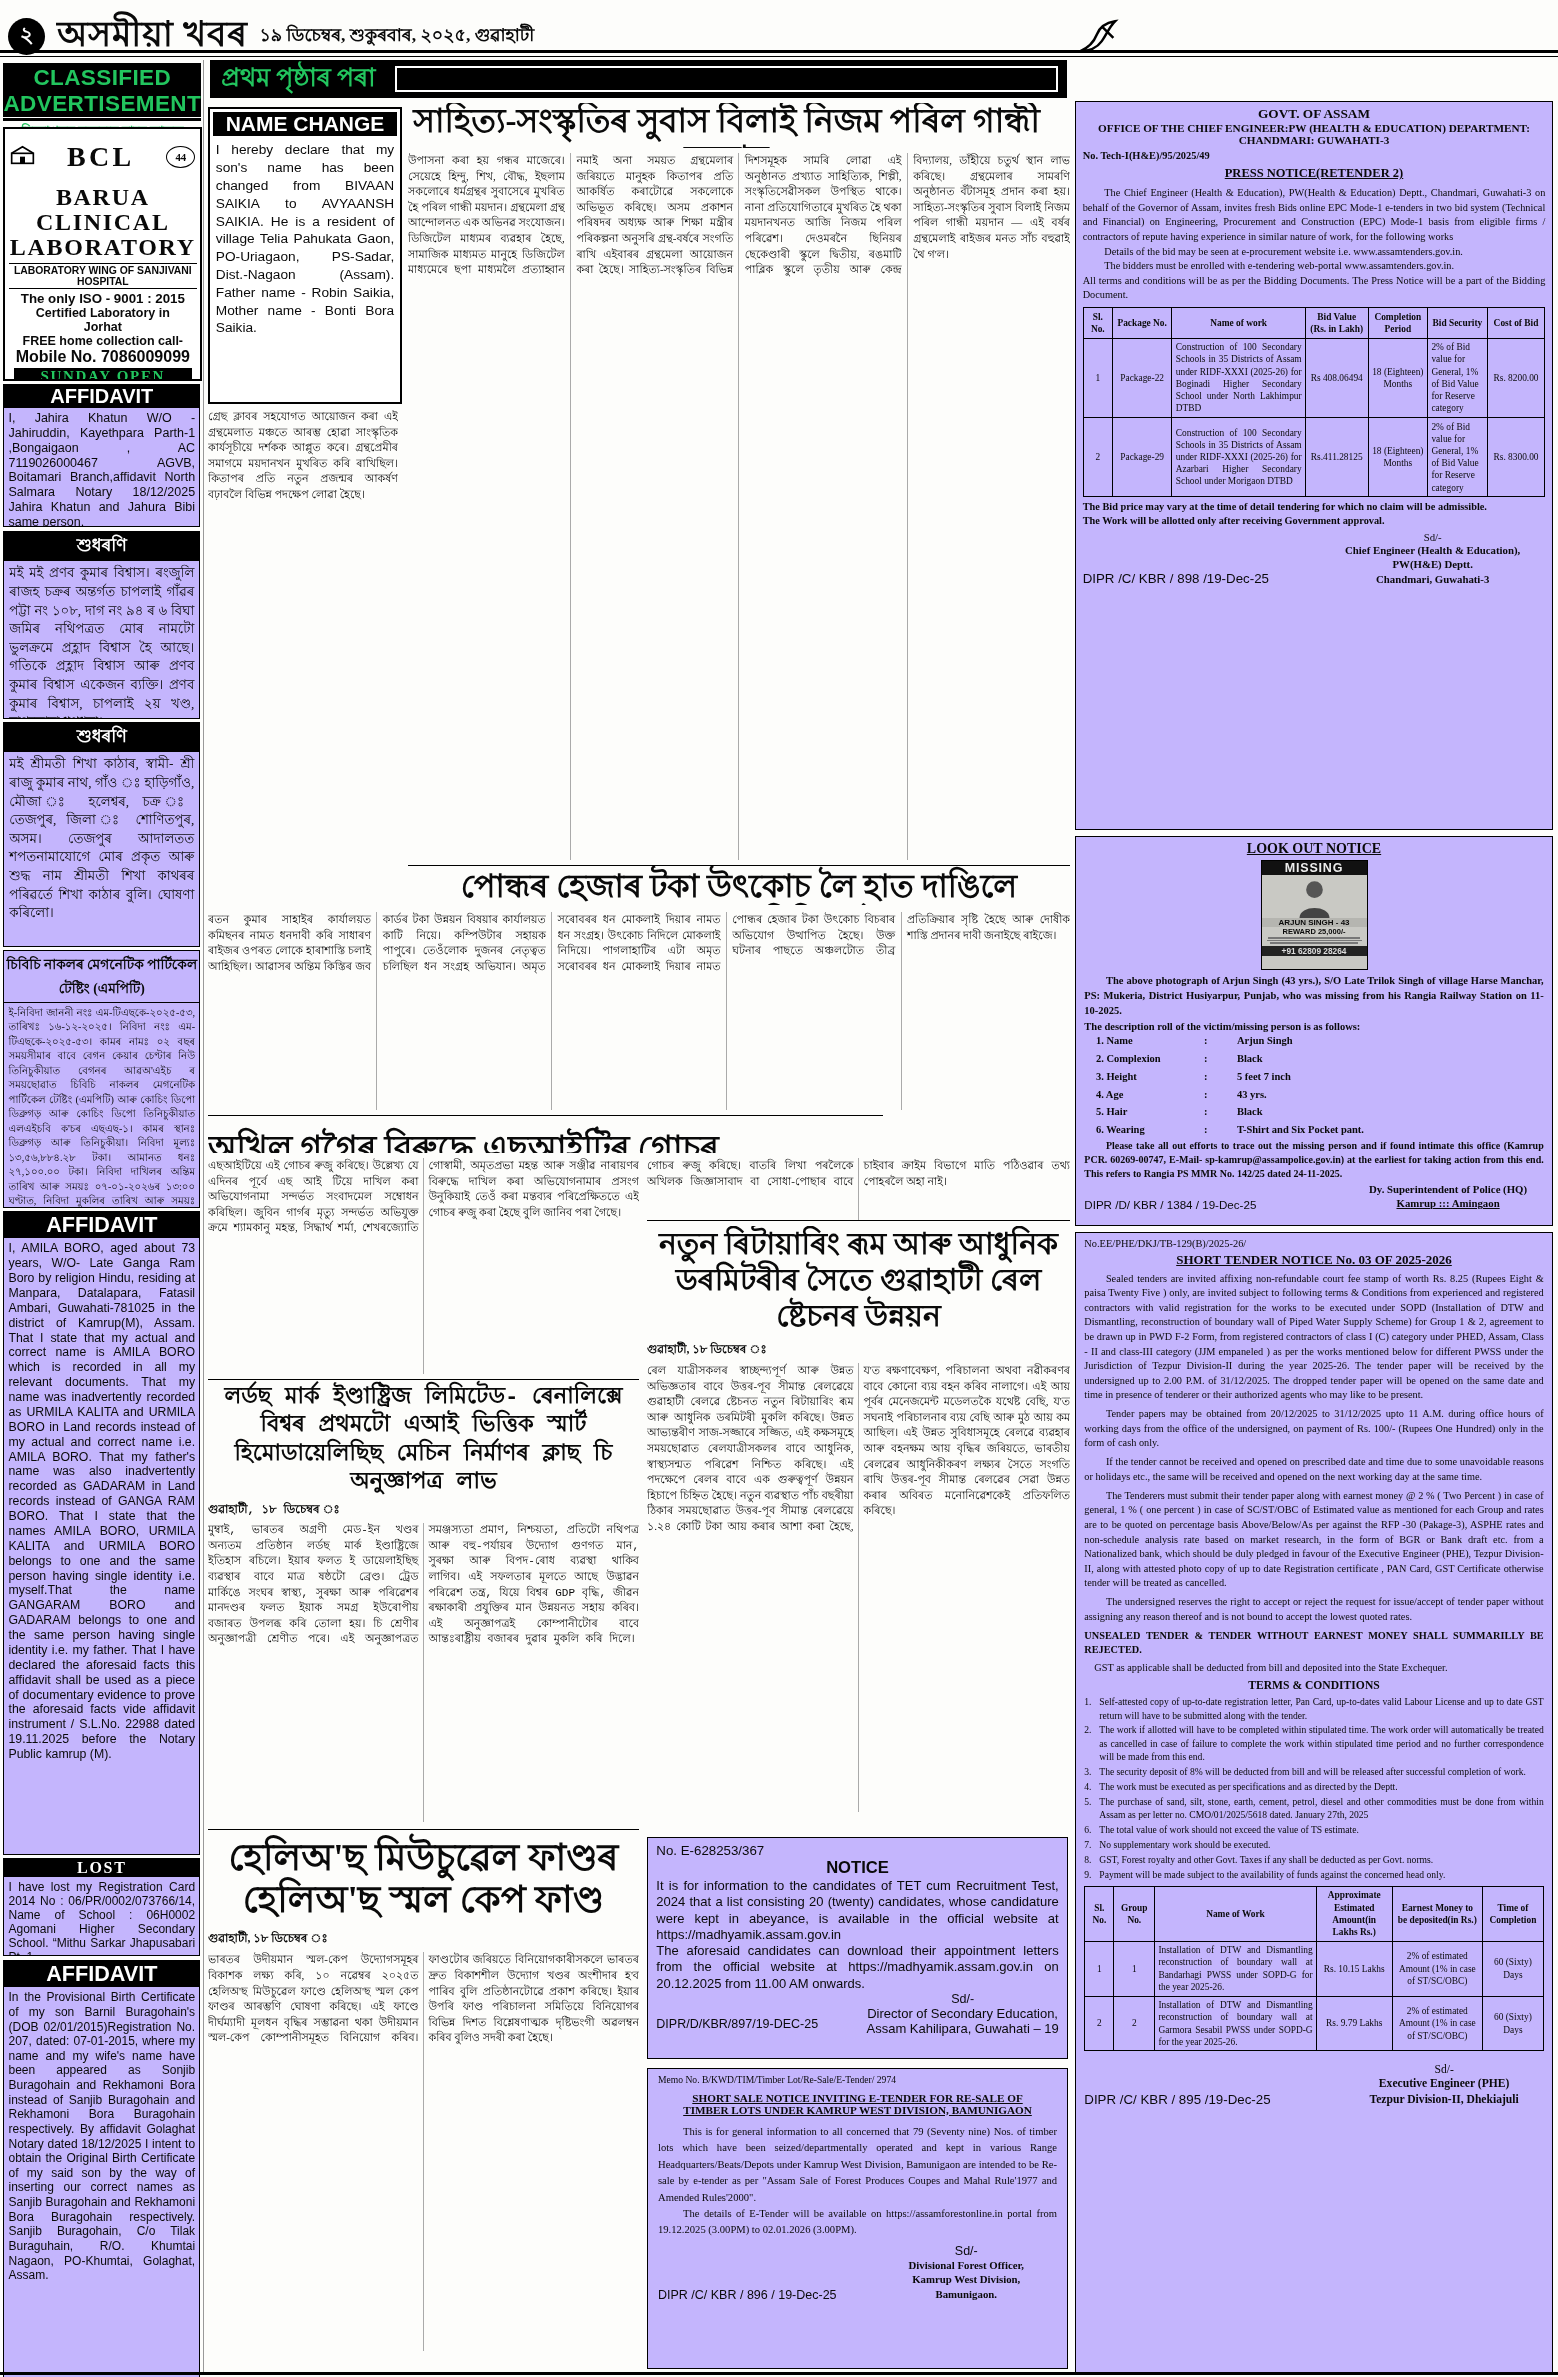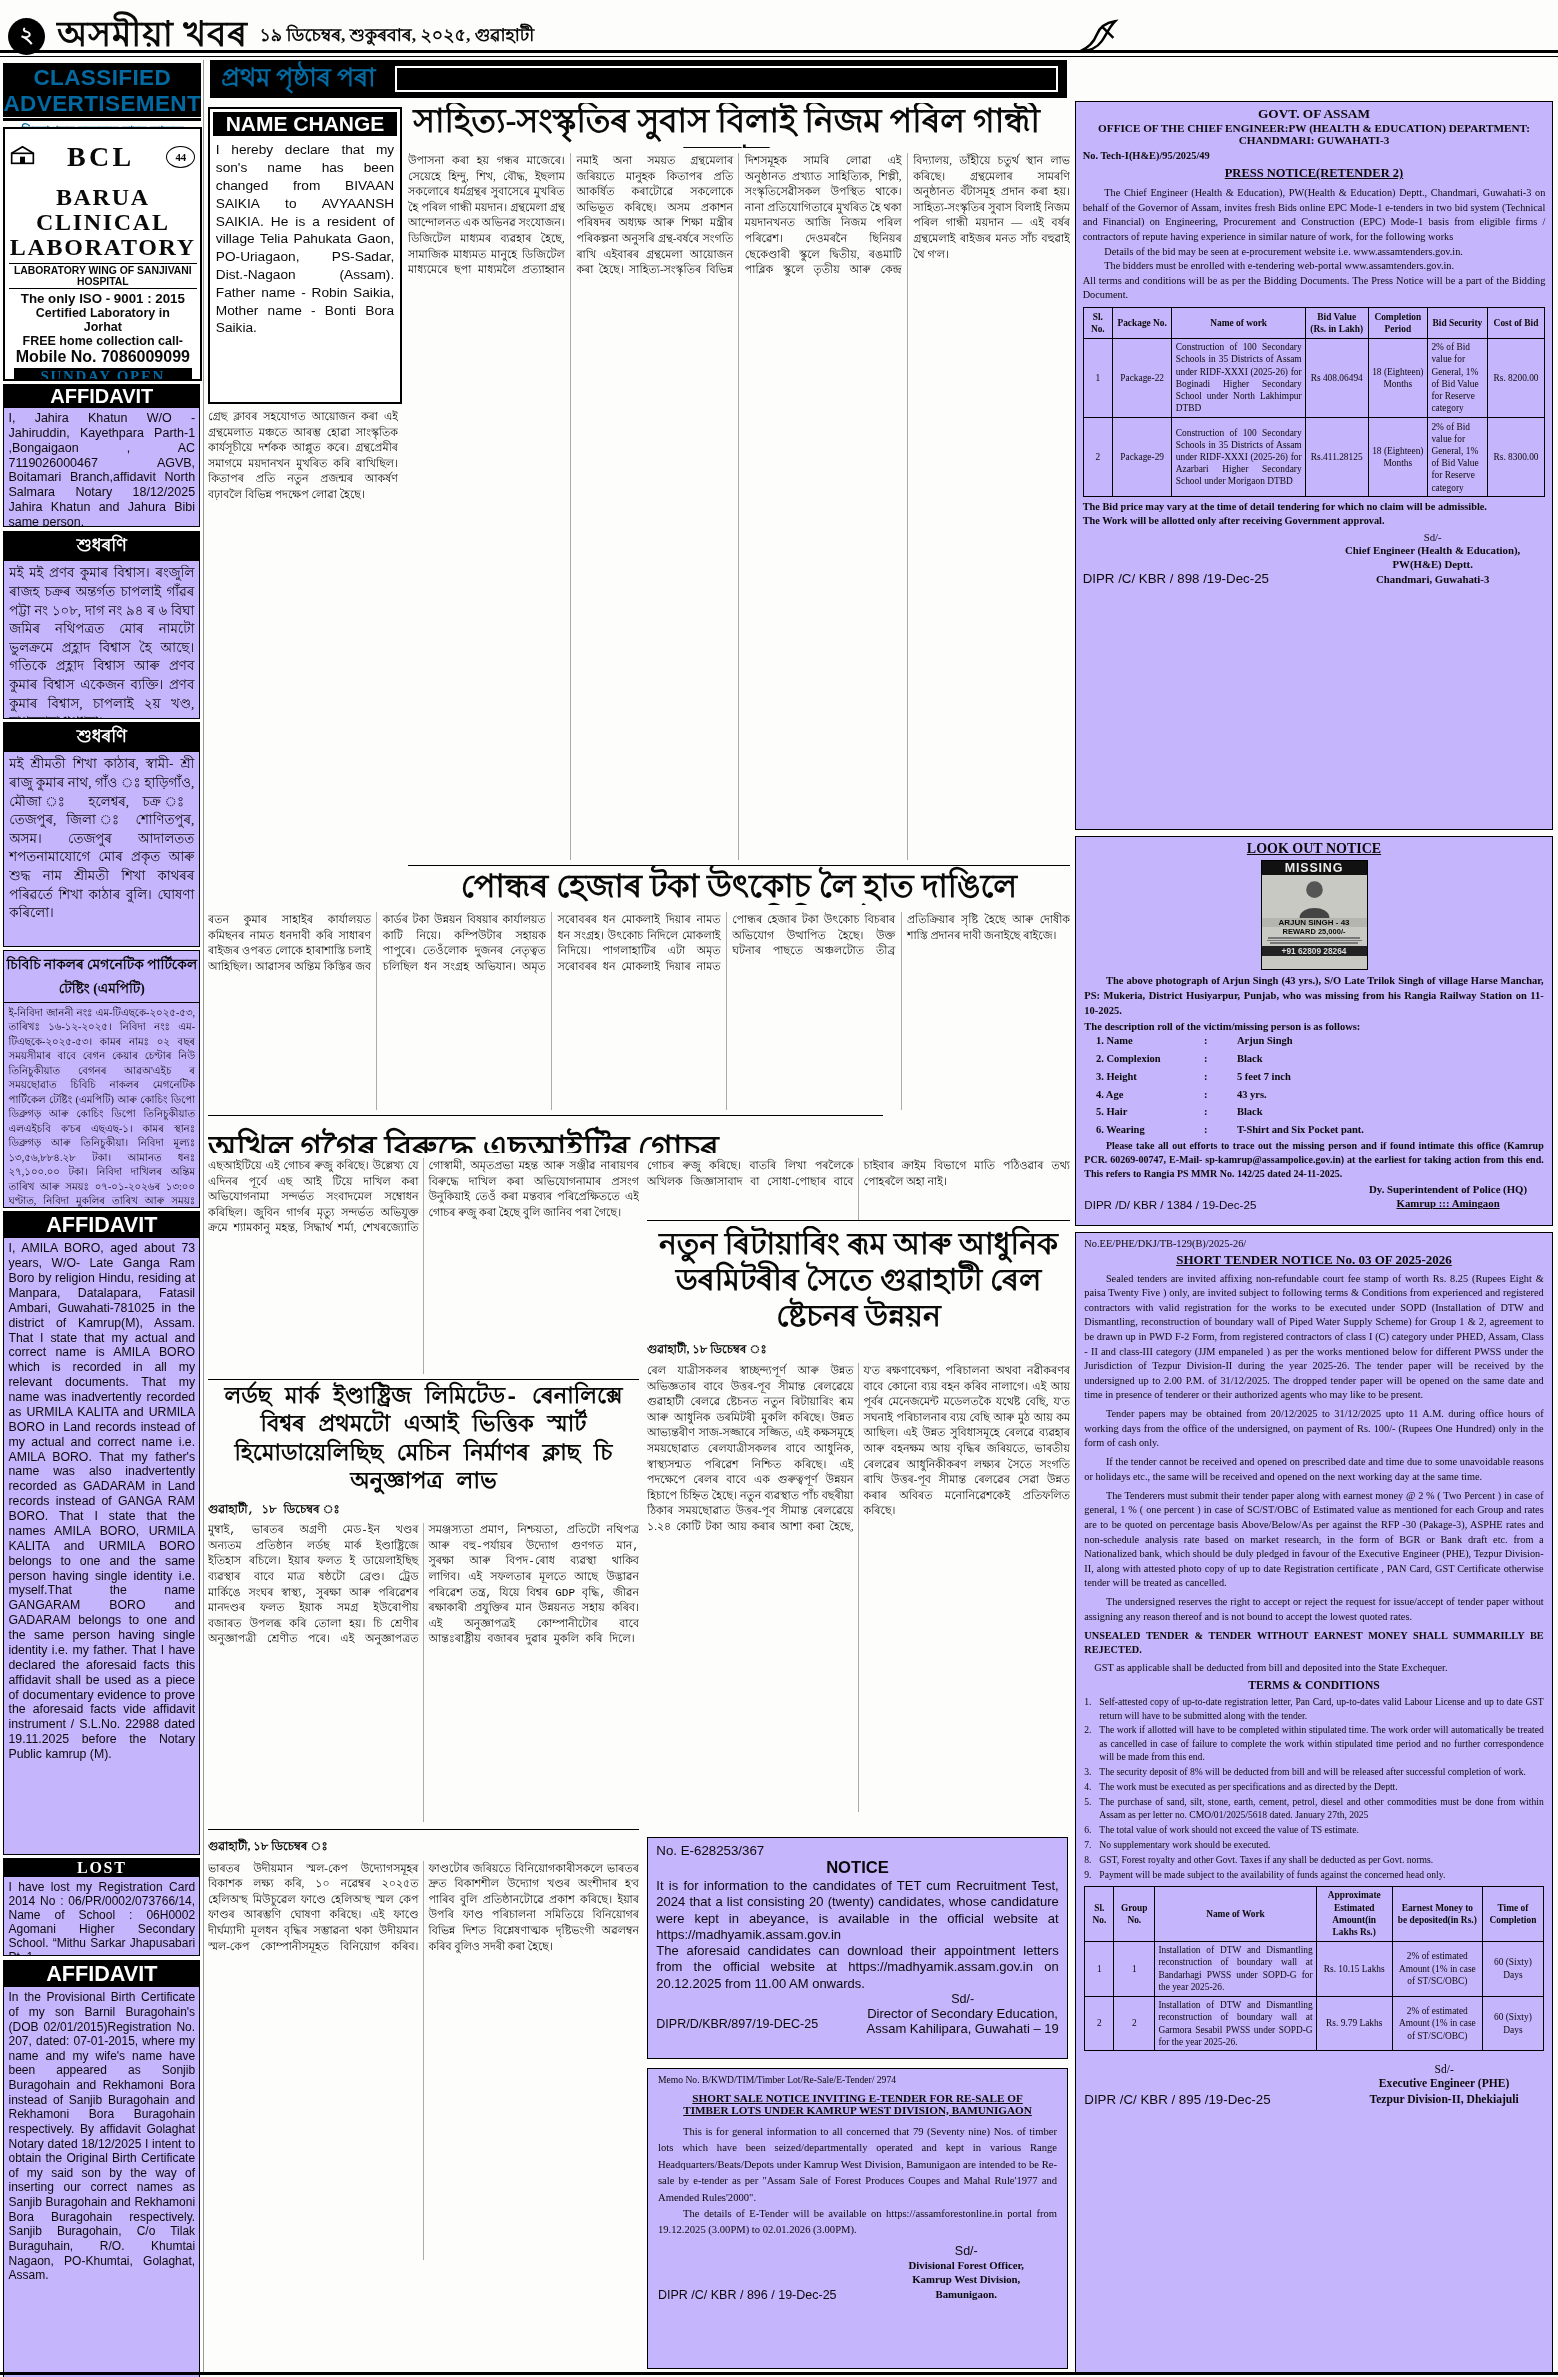--- a/index.html
+++ b/index.html
@@ -3,21 +3,21 @@
 <meta charset="utf-8">
 <style>
   html,body{margin:0;padding:0;background:#e8e8e4;}
   #page{position:relative;width:1558px;height:2377px;background:#fdfdfb;color:#0a0a0a;
         font-family:"Liberation Serif",serif;overflow:hidden;}
   .abs{position:absolute;}
   .sans{font-family:"Liberation Sans",sans-serif;}
   .serif{font-family:"Liberation Serif",serif;}
   .box{border:1.7px solid #000;background:#c4b5fd;}
   .box3{border:2.5px solid #000;background:#fff;}
-  .blackbar{background:#000;color:#0369a1;}
+  .blackbar{background:#000;color:#22c55e;}
   .ctr{text-align:center;}
   .just{text-align:justify;}
   .bold{font-weight:bold;}
   .u{text-decoration:underline;}
   .ov{overflow:hidden;}
   
   #mast-logo{width:37px;height:37px;border-radius:50%;background:#000;color:#fff;
     display:flex;align-items:center;justify-content:center;font-size:21.6px;font-weight:bold;}
   #mast-title{font-size:35px;font-weight:bold;letter-spacing:0.8px;}
   #mast-date{font-size:17.5px;font-weight:bold;}
@@ -164,20 +164,21 @@
       <div class="cols2 asmsmall" style="height:449px;margin-top:3.3px;">ৰেল যাত্ৰীসকলৰ স্বাচ্ছন্দ্যপূৰ্ণ আৰু উন্নত অভিজ্ঞতাৰ বাবে উত্তৰ-পূব সীমান্ত ৰেলৱেয়ে গুৱাহাটী ৰেলৱে ষ্টেচনত নতুন ৰিটায়াৰিং ৰূম আৰু আধুনিক ডৰমিটৰী মুকলি কৰিছে। উন্নত আভ্যন্তৰীণ সাজ-সজ্জাৰে সজ্জিত, এই কক্ষসমূহে সময়ছোৱাত ৰেলযাত্ৰীসকলৰ বাবে আধুনিক, স্বাস্থ্যসন্মত পৰিৱেশ নিশ্চিত কৰিছে। এই পদক্ষেপে ৰেলৰ বাবে এক গুৰুত্বপূৰ্ণ উন্নয়ন হিচাপে চিহ্নিত হৈছে। নতুন ব্যৱস্থাত পাঁচ বছৰীয়া ঠিকাৰ সময়ছোৱাত উত্তৰ-পূব সীমান্ত ৰেলৱেয়ে ১.২৪ কোটি টকা আয় কৰাৰ আশা কৰা হৈছে, য'ত ৰক্ষণাবেক্ষণ, পৰিচালনা অথবা নৱীকৰণৰ বাবে কোনো ব্যয় বহন কৰিব নালাগে। এই আয় পূৰ্বৰ মেনেজমেন্ট মডেলতকৈ যথেষ্ট বেছি, য'ত সঘনাই পৰিচালনাৰ ব্যয় বেছি আৰু মুঠ আয় কম আছিল। এই উন্নত সুবিধাসমূহে ৰেলৱে ব্যৱহাৰ আৰু বহনক্ষম আয় বৃদ্ধিৰ জৰিয়তে, ভাৰতীয় ৰেলৱেৰ আধুনিকীকৰণ লক্ষ্যৰ সৈতে সংগতি ৰাখি উত্তৰ-পূব সীমান্ত ৰেলৱেৰ সেৱা উন্নত কৰাৰ অবিৰত মনোনিৱেশকেই প্ৰতিফলিত কৰিছে।</div>
     </div>
 
     <div class="abs ov" style="left:0;top:1319px;width:431px;height:444px;border-top:1.2px solid #000;font-family:Liberation Mono, monospace;">
       <div class="ctr hl" style="font-size:22.5px;line-height:1.25;padding-top:3.3px;">লৰ্ডছ মাৰ্ক ইণ্ডাষ্ট্ৰিজ লিমিটেড- ৰেনালিক্সে বিশ্বৰ প্ৰথমটো এআই ভিত্তিক স্মাৰ্ট হিমোডায়েলিছিছ মেচিন নিৰ্মাণৰ ক্লাছ চি অনুজ্ঞাপত্ৰ লাভ</div>
       <div class="bold" style="font-size:11.6px;margin-top:5px;">গুৱাহাটী, ১৮ ডিচেম্বৰ ঃ</div>
       <div class="cols2 asmsmall" style="height:299px;margin-top:3.3px;">মুম্বাই, ভাৰতৰ অগ্ৰণী মেড-ইন খণ্ডৰ অন্যতম প্ৰতিষ্ঠান লৰ্ডছ মাৰ্ক ইণ্ডাষ্ট্ৰিজে ইতিহাস ৰচিলে। ইয়াৰ ফলত ই ডায়েলাইছিছ ব্যৱস্থাৰ বাবে মাত্ৰ ষষ্ঠটো ব্ৰেণ্ড। ট্ৰেড মাৰ্কিঙে সংঘৰ স্বাস্থ্য, সুৰক্ষা আৰু পৰিৱেশৰ মানদণ্ডৰ ফলত ইয়াক সমগ্ৰ ইউৰোপীয় বজাৰত উপলব্ধ কৰি তোলা হয়। চি শ্ৰেণীৰ অনুজ্ঞাপত্ৰী শ্ৰেণীত পৰে। এই অনুজ্ঞাপত্ৰত সমঞ্জস্যতা প্ৰমাণ, নিশ্চয়তা, প্ৰতিটো নথিপত্ৰ আৰু বহু-পৰ্যায়ৰ উদ্যোগ গুণগত মান, সুৰক্ষা আৰু বিপদ-ৰোধ ব্যৱস্থা থাকিব লাগিব। এই সফলতাৰ মূলতে আছে উদ্ভাৱন পৰিৱেশ তন্ত্ৰ, যিয়ে বিশ্বৰ GDP বৃদ্ধি, জীৱন ৰক্ষাকাৰী প্ৰযুক্তিৰ মান উন্নয়নত সহায় কৰিব। এই অনুজ্ঞাপত্ৰই কোম্পানীটোৰ বাবে আন্তঃৰাষ্ট্ৰীয় বজাৰৰ দুৱাৰ মুকলি কৰি দিলে।</div>
     </div>
 
     <div class="abs ov" style="left:0;top:1769px;width:431px;height:542px;border-top:1.2px solid #000;">
+      <div class="ctr hl" style="font-size:37px;line-height:1.15;padding-top:6.7px;">হেলিঅ'ছ মিউচুৱেল ফাণ্ডৰ হেলিঅ'ছ স্মল কেপ ফাণ্ড</div>
       <div class="bold" style="font-size:11.6px;margin-top:8.3px;">গুৱাহাটী, ১৮ ডিচেম্বৰ ঃ</div>
       <div class="cols2 asmsmall" style="height:399px;margin-top:3.3px;">ভাৰতৰ উদীয়মান স্মল-কেপ উদ্যোগসমূহৰ বিকাশক লক্ষ্য কৰি, ১০ নৱেম্বৰ ২০২৫ত হেলিঅ'ছ মিউচুৱেল ফাণ্ডে হেলিঅ'ছ স্মল কেপ ফাণ্ডৰ আৰম্ভণি ঘোষণা কৰিছে। এই ফাণ্ডে দীৰ্ঘম্যাদী মূলধন বৃদ্ধিৰ সম্ভাৱনা থকা উদীয়মান স্মল-কেপ কোম্পানীসমূহত বিনিয়োগ কৰিব। ফাণ্ডটোৰ জৰিয়তে বিনিয়োগকাৰীসকলে ভাৰতৰ দ্ৰুত বিকাশশীল উদ্যোগ খণ্ডৰ অংশীদাৰ হ'ব পাৰিব বুলি প্ৰতিষ্ঠানটোৱে প্ৰকাশ কৰিছে। ইয়াৰ উপৰি ফাণ্ড পৰিচালনা সমিতিয়ে বিনিয়োগৰ বিভিন্ন দিশত বিশ্লেষণাত্মক দৃষ্টিভংগী অৱলম্বন কৰিব বুলিও সদৰী কৰা হৈছে।</div>
     </div>
 
     <div class="abs box ov" style="left:439px;top:1777px;width:419px;height:220px;">
       <div style="padding:5px 8.3px;">
         <div class="sans" style="font-size:13.3px;">No. E-628253/367</div>
         <div class="ctr bold sans" style="font-size:16.6px;">NOTICE</div>
         <div class="sans just" style="font-size:13px;line-height:1.25;">It is for information to the candidates of TET cum Recruitment Test, 2024 that a list consisting 20 (twenty) candidates, whose candidature were kept in abeyance, is available in the official website at https://madhyamik.assam.gov.in</div>
         <div class="sans just" style="font-size:13px;line-height:1.25;">The aforesaid candidates can download their appointment letters from the official website at https://madhyamik.assam.gov.in on 20.12.2025 from 11.00 AM onwards.</div>

